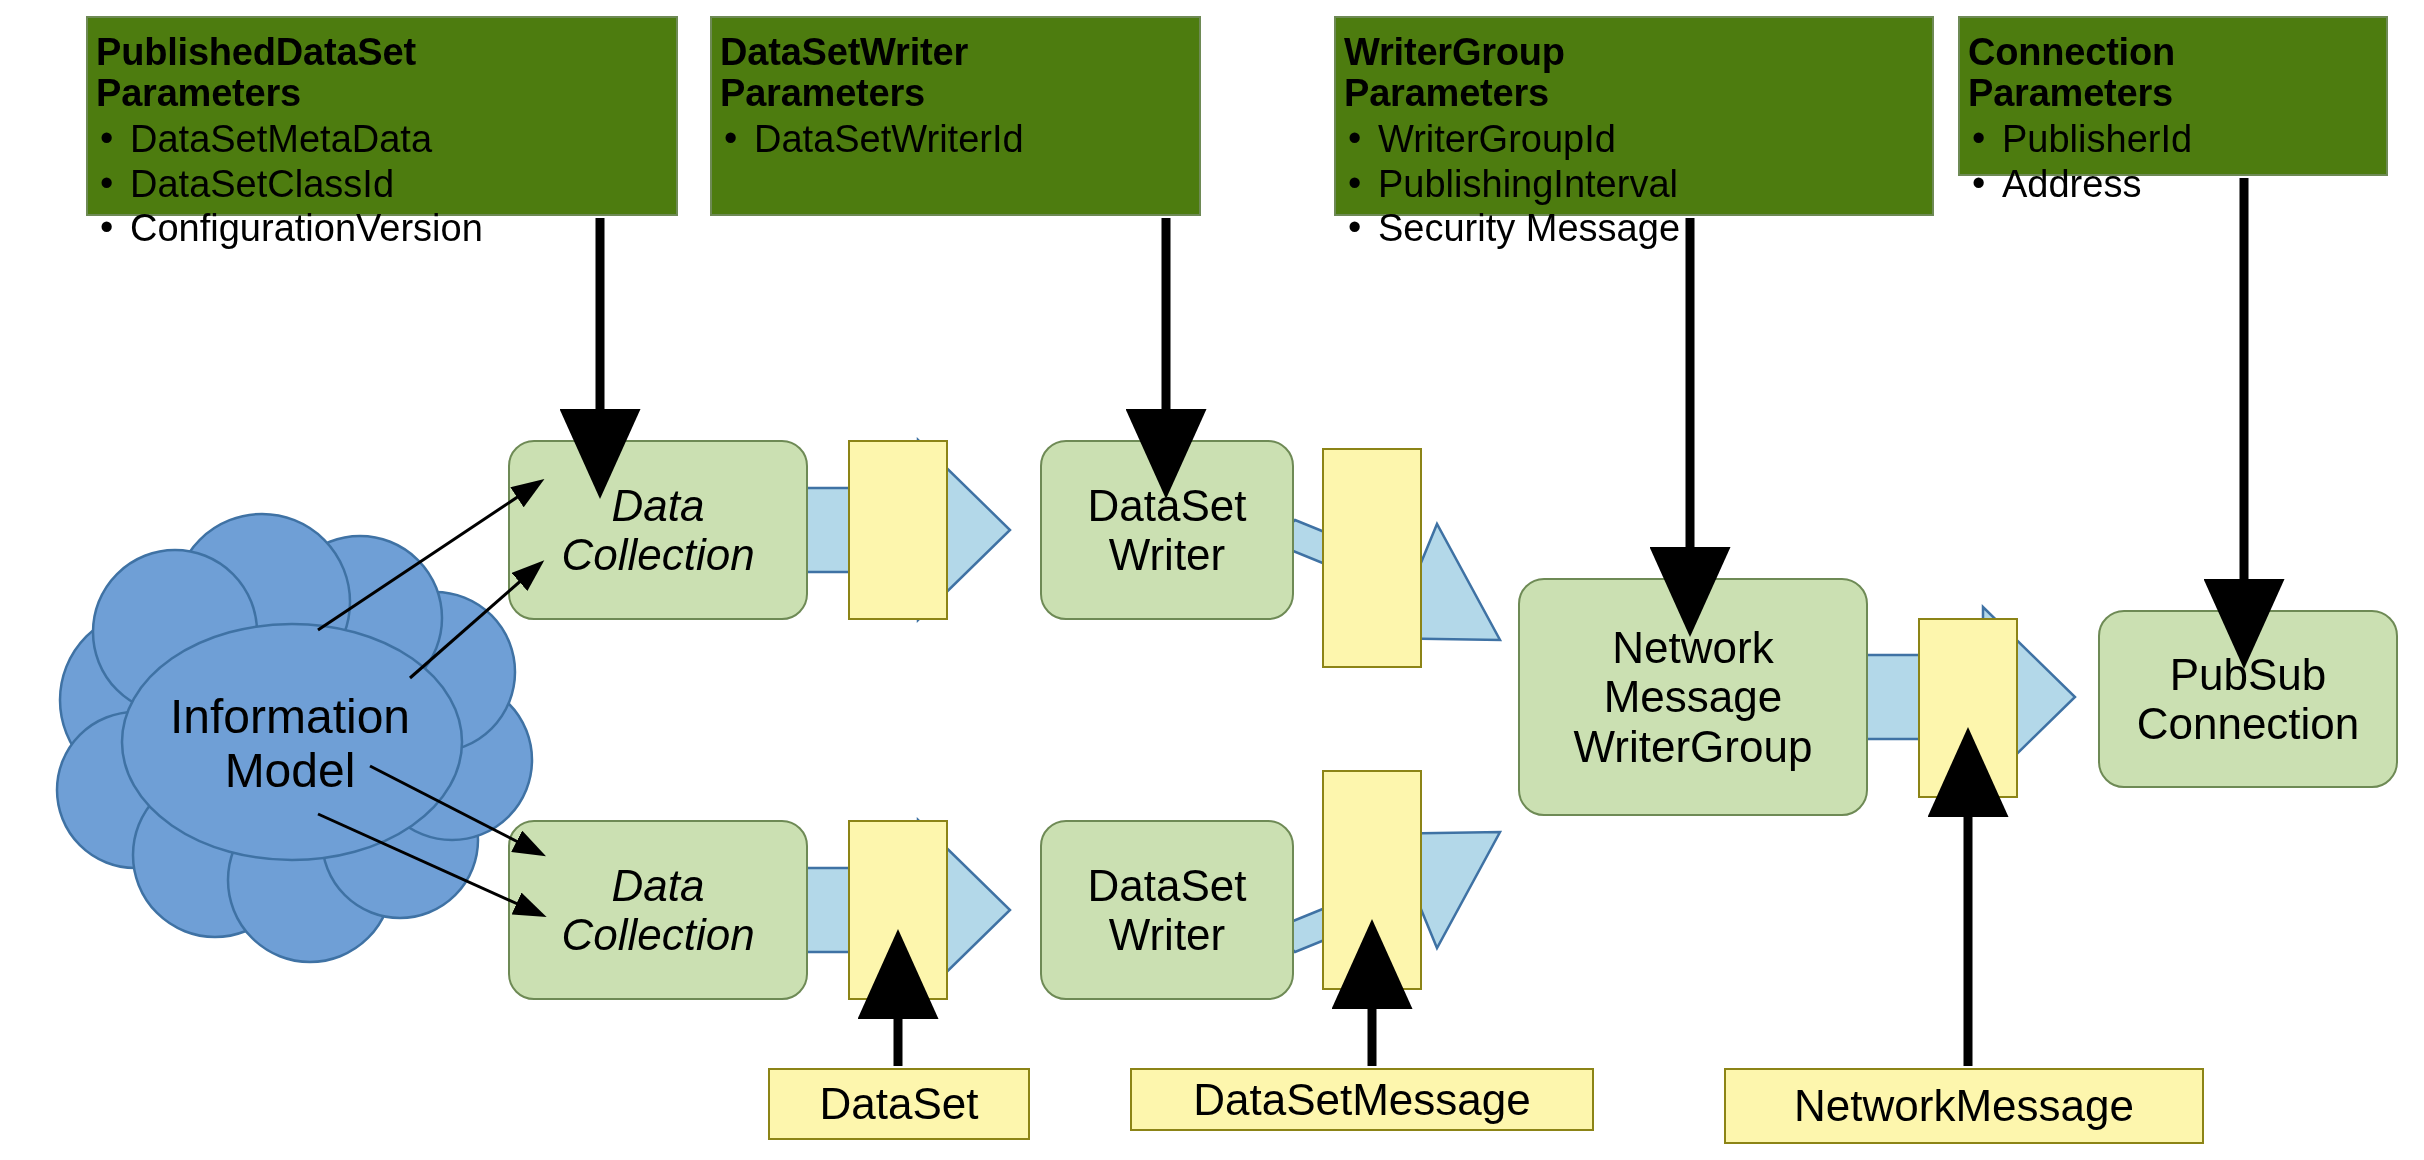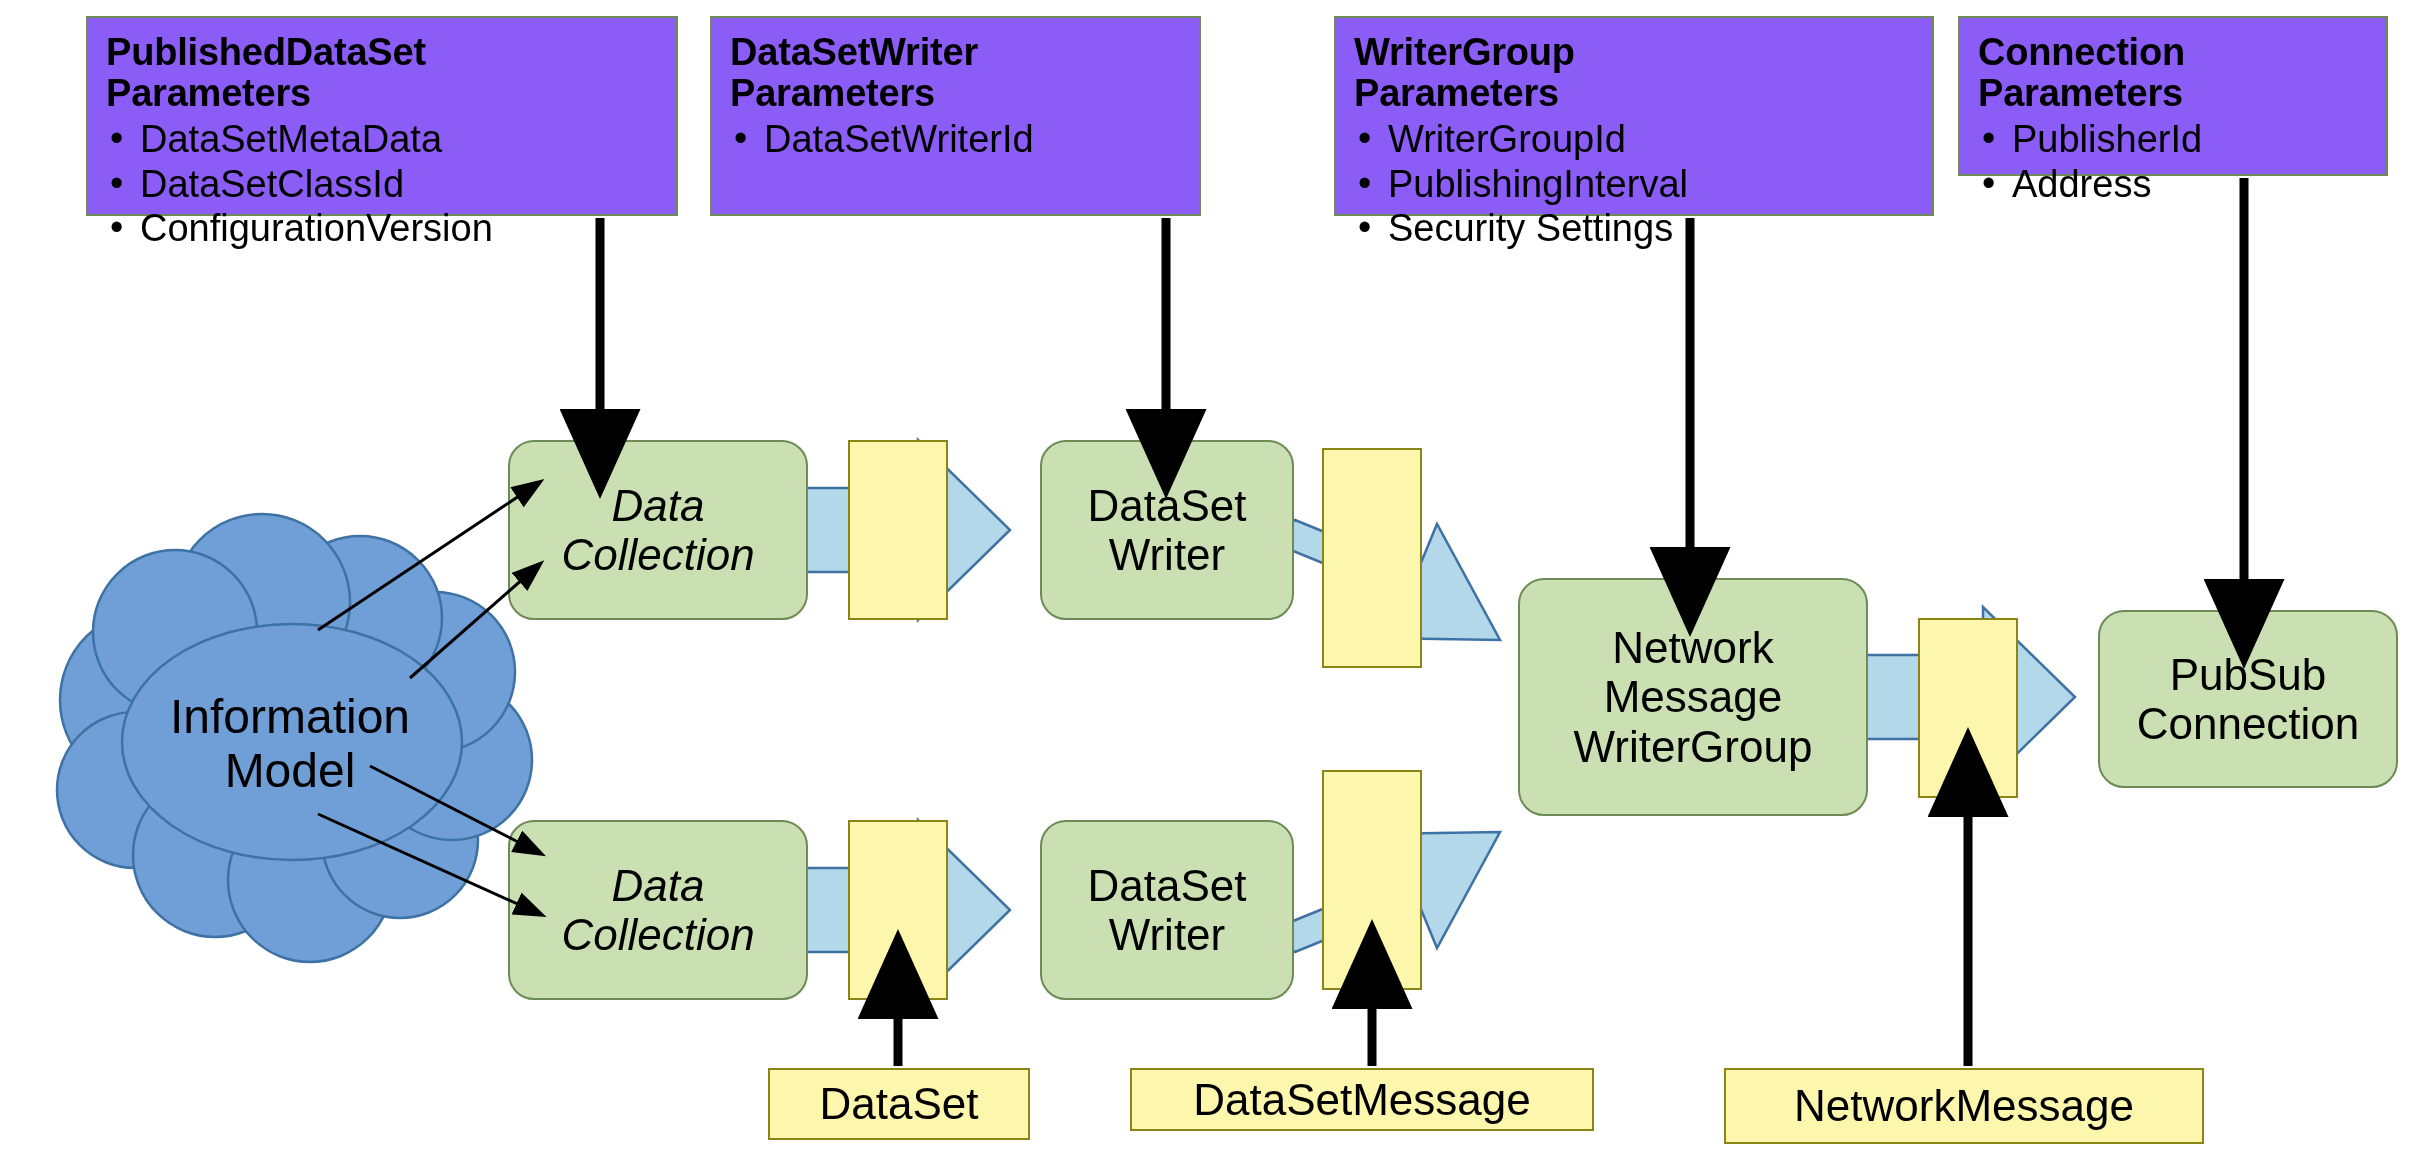--- a/index.html
+++ b/index.html
@@ -15,24 +15,24 @@
   #stage {
     position: relative;
     width: 2424px;
     height: 1160px;
     background: #ffffff;
     overflow: hidden;
   }
   
   .param-box {
     position: absolute;
-    background: #8b5cf6;
+    background: #4d7c0f;
     border: 2px solid #6e8a55;
     box-sizing: border-box;
-    padding: 14px 18px 10px 18px;
+    padding: 14px 18px 10px 8px;
   }
   .param-title {
     font-weight: bold;
     font-size: 38px;
     line-height: 1.09;
     white-space: pre-line;
     letter-spacing: -0.2px;
   }
   .param-list {
     list-style: none;
@@ -138,21 +138,21 @@
       <li>DataSetWriterId</li>
     </ul>
   </div>
 
   <div class="param-box" style="left:1334px; top:16px; width:600px; height:200px;">
     <div class="param-title">WriterGroup
 Parameters</div>
     <ul class="param-list">
       <li>WriterGroupId</li>
       <li>PublishingInterval</li>
-      <li>Security Settings</li>
+      <li>Security Message</li>
     </ul>
   </div>
 
   <div class="param-box" style="left:1958px; top:16px; width:430px; height:160px;">
     <div class="param-title">Connection
 Parameters</div>
     <ul class="param-list">
       <li>PublisherId</li>
       <li>Address</li>
     </ul>

